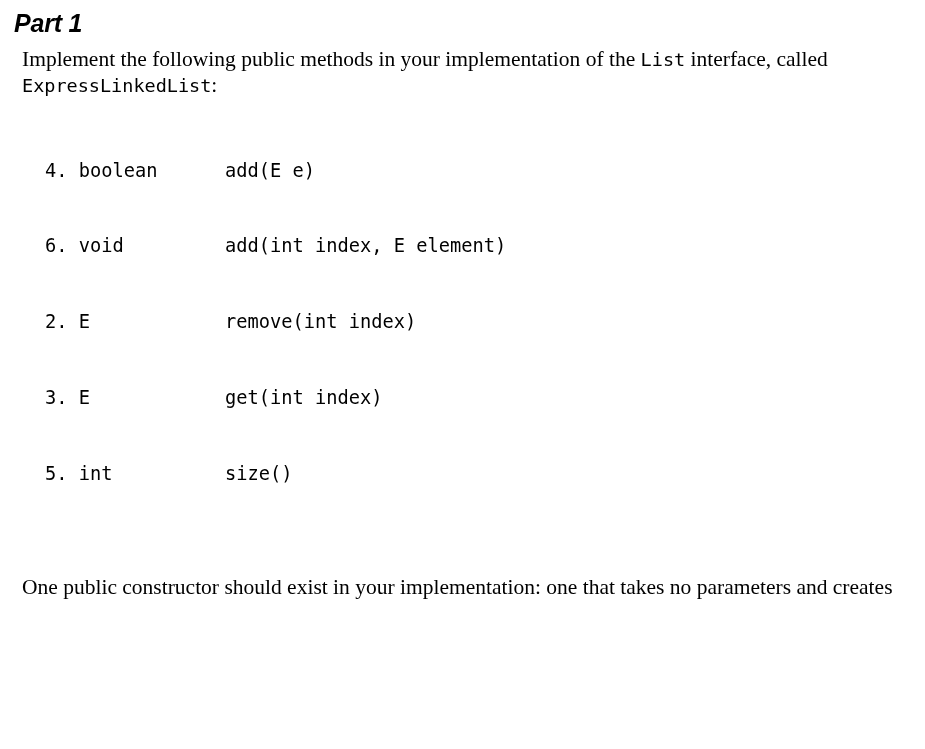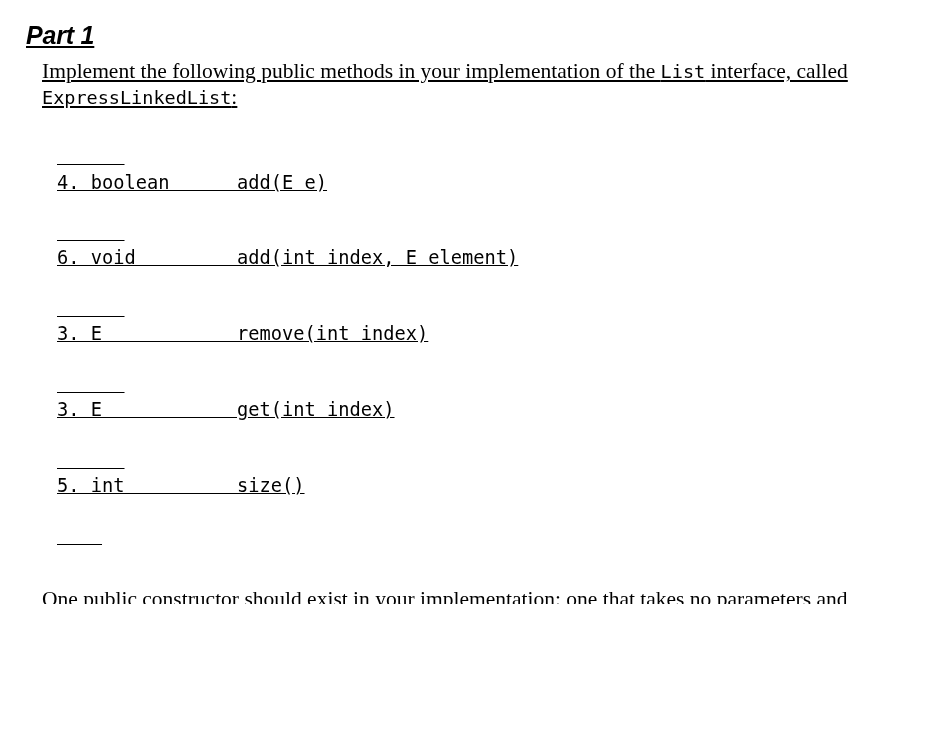--- a/index.html
+++ b/index.html
@@ -11,45 +11,44 @@
     width: 925px;
     height: 749px;
     overflow: hidden;
     font-family: "Liberation Serif", "DejaVu Serif", serif;
     color: #000000;
   }
   .page {
     position: relative;
     width: 925px;
     height: 604px;
-    padding: 12px;
+    padding: 0;
     box-sizing: border-box;
     overflow: hidden;
-    text-decoration: underline;
   }
   .inner {
     padding: 8px 14px 0 14px;
   }
 
   
   .part-heading {
     font-family: "Liberation Sans", "DejaVu Sans", sans-serif;
     font-weight: bold;
     font-style: italic;
     font-size: 25px;
     line-height: 30px;
     margin: 0 0 9px 0;
     letter-spacing: -0.2px;
   }
 
   
   p.body {
     font-size: 21.5px;
     line-height: 25.5px;
-    margin: 0 0 0 16px;
+    margin: 0 0 0 8px;
     text-align: left;
   }
   p.spaced {
     margin-top: 16px;
   }
   .mono {
     font-family: "DejaVu Sans Mono", "Liberation Mono", monospace;
     font-size: 18.5px;
   }
 
@@ -79,21 +78,21 @@
 <div class="page">
   <div class="inner">
 
     <h1 class="part-heading">Part 1</h1>
 
     <p class="body"><span>Implement the following public methods in your implementation of the </span><span class="mono">List</span><span> interface, called </span><span class="mono">ExpressLinkedList</span><span>:</span></p>
 
     <ol class="method-list">
       <li>4. boolean      add(E e)</li>
       <li>6. void         add(int index, E element)</li>
-      <li>3. E            remove(int index)</li>
+      <li>2. E            remove(int index)</li>
       <li>3. E            get(int index)</li>
       <li>5. int          size()</li>
     </ol>
 
     <div class="gap-after-list"></div>
 
     <p class="body spaced">One public constructor should exist in your implementation: one that takes no parameters and creates an empty list when the class is instantiated.</p>
 
   </div>
 </div>

